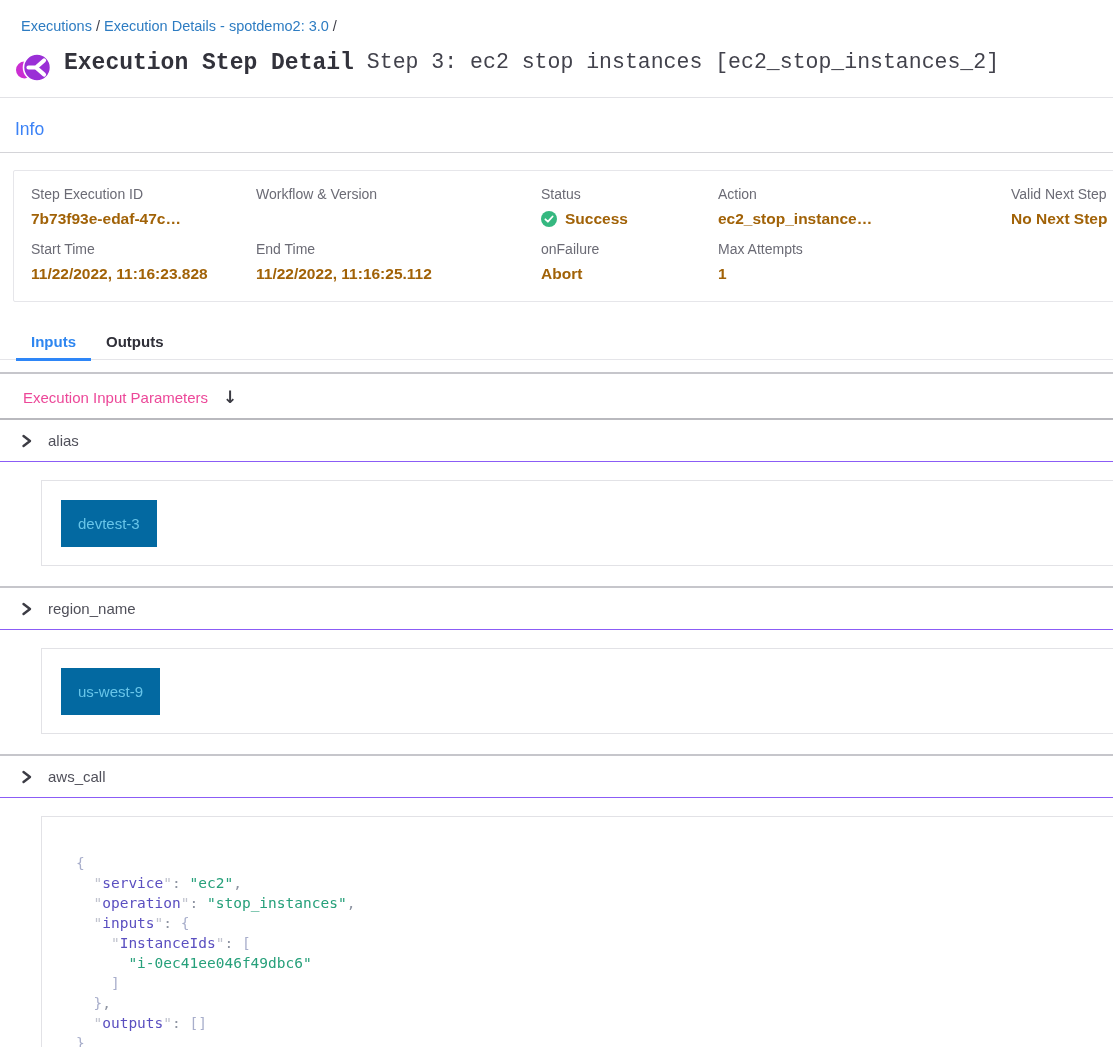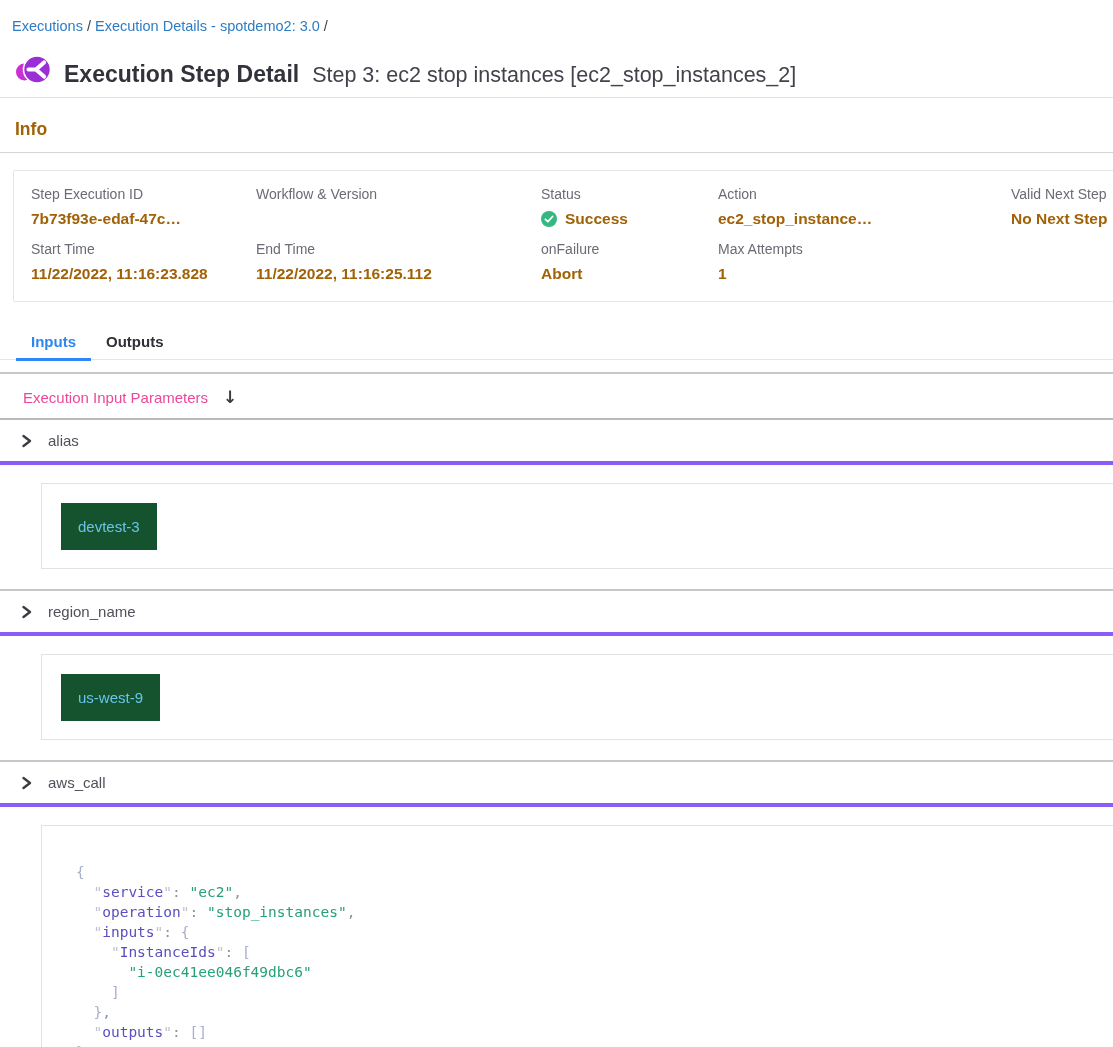--- a/index.html
+++ b/index.html
@@ -1,32 +1,32 @@
 <!DOCTYPE html>
 <html><head>
 <meta charset="utf-8">
 <style>
   * { margin:0; padding:0; box-sizing:border-box; }
   html,body { width:1113px; height:1047px; background:#fff; overflow:hidden;
     font-family:"Liberation Sans","DejaVu Sans",sans-serif; color:#35353e; }
 
   
-  .breadcrumb { padding:17px 15px 0 12px; font-size:14.5px; line-height:18px; }
+  .breadcrumb { padding:17px 15px 0 21px; font-size:14.5px; line-height:18px; }
   .crumb-link { color:#2d7cc2; text-decoration:none; cursor:pointer; }
   .crumb-sep { color:#3f3f49; padding:0 4px; }
 
   
-  .title-row { display:flex; align-items:flex-end; gap:13px; margin:15px 15px 0 15px; height:38px; }
+  .title-row { display:flex; align-items:flex-start; gap:13px; margin:15px 15px 0 15px; height:38px;font-family:Liberation Mono, monospace; }
   .logo { width:36px; height:36px; flex:0 0 auto; }
   .page-title { font-size:23px; font-weight:bold; color:#32323b; white-space:nowrap; }
   .page-subtitle { font-size:21.5px; font-weight:normal; color:#42424c; white-space:nowrap; }
   .divider-title { margin-top:9px; border-bottom:1px solid #e2e2e6; }
 
   
-  .info-heading { margin:21px 15px 12px 15px; font-size:17.5px; color:#a16207;font-weight:bold; }
+  .info-heading { margin:21px 15px 12px 15px; font-size:17.5px; color:#3b82f6; }
   .divider-info { margin-top:9px; border-bottom:1px solid #d4d4d8; }
 
   
   .card { margin:17px -12px 0 13px; border:1px solid #e6e6ea; border-radius:2px;
           padding:15px 0 18px 17px; }
   .card-grid { display:grid; grid-template-columns:225px 285px 177px 293px 1fr; row-gap:13px; }
   .cell .lbl { font-size:14px; color:#6b6b75; line-height:17px; margin-bottom:6px; }
   .cell .val { font-size:15.5px; font-weight:bold; color:#a16207; line-height:19px; white-space:nowrap; }
   .cell .val.link { color:#2d7cc2; cursor:pointer; }
   .status-val { display:flex; align-items:center; gap:8px; }
@@ -42,27 +42,27 @@
   
   .params-header { margin:13px 0 0 23px; display:flex; align-items:center; gap:15px; }
   .params-title { font-size:15px; font-weight:normal; color:#ec4899; }
   .sort-arrow { font-family:"DejaVu Sans",sans-serif; font-size:17px; color:#3c3c44; cursor:pointer; font-weight:bold; }
   .divider-params { margin-top:11px; border-bottom:2px solid #b9b9be; }
 
   
   .param-section { border-bottom:2px solid #c6c6cb; }
   .param-section.last { border-bottom:none; }
   .param-header { padding:12px 0 12px 20px; display:flex; align-items:center; gap:15px;
-                  border-bottom:4px solid #8b5cf6; cursor:pointer; }
+                  border-bottom:1px solid #8b5cf6; cursor:pointer; }
   .param-name { font-size:15px; color:#50505a; }
   .chev { display:inline-flex; }
   .param-body { padding:18px 0 20px 41px; margin-right:-12px; }
   .value-box { border:1px solid #e2e2e6; }
   .chip-box { height:86px; display:flex; align-items:center; padding-left:19px; }
-  .chip { background:#14532d; padding:15px 17px; font-size:15px; color:#68c5e9; }
+  .chip { background:#0369a1; padding:15px 17px; font-size:15px; color:#68c5e9; }
 
   
   .code-box { height:280px; padding:36px 0 0 34px; }
   .code { font-family:"DejaVu Sans Mono","Liberation Mono",monospace; font-size:14.5px; line-height:20px; }
   .code-line { white-space:pre; }
   .tok-pu { color:#a8aecb; }
   .tok-k  { color:#5a4fc0; }
   .tok-q  { color:#c0c3ce; }
   .tok-co { color:#8d93a1; }
   .tok-s  { color:#26a07a; }

